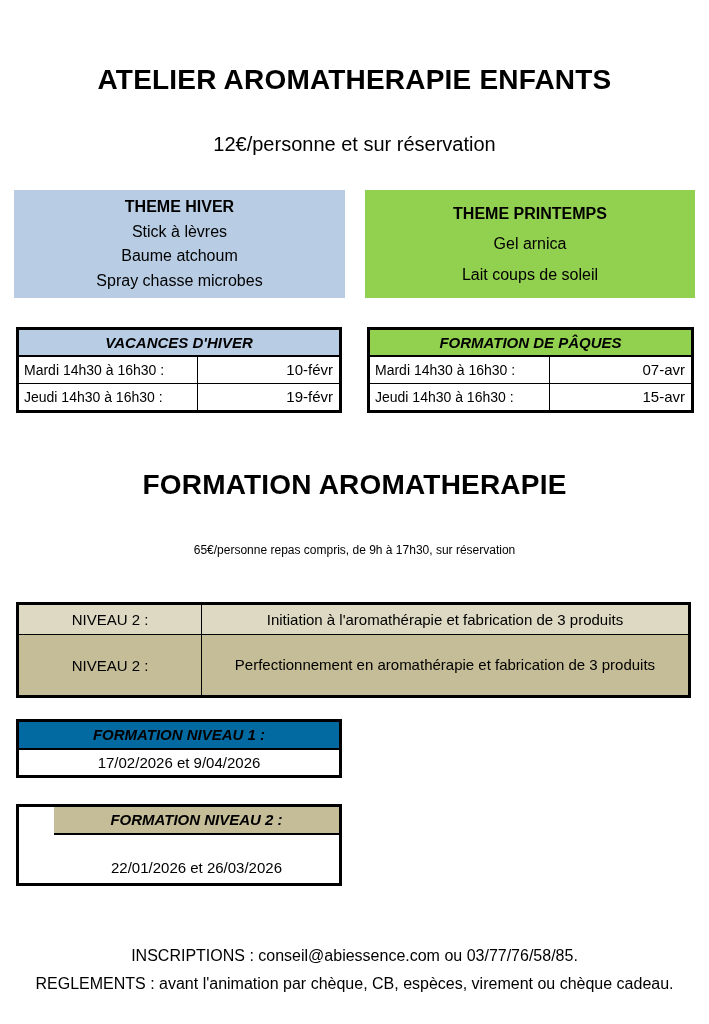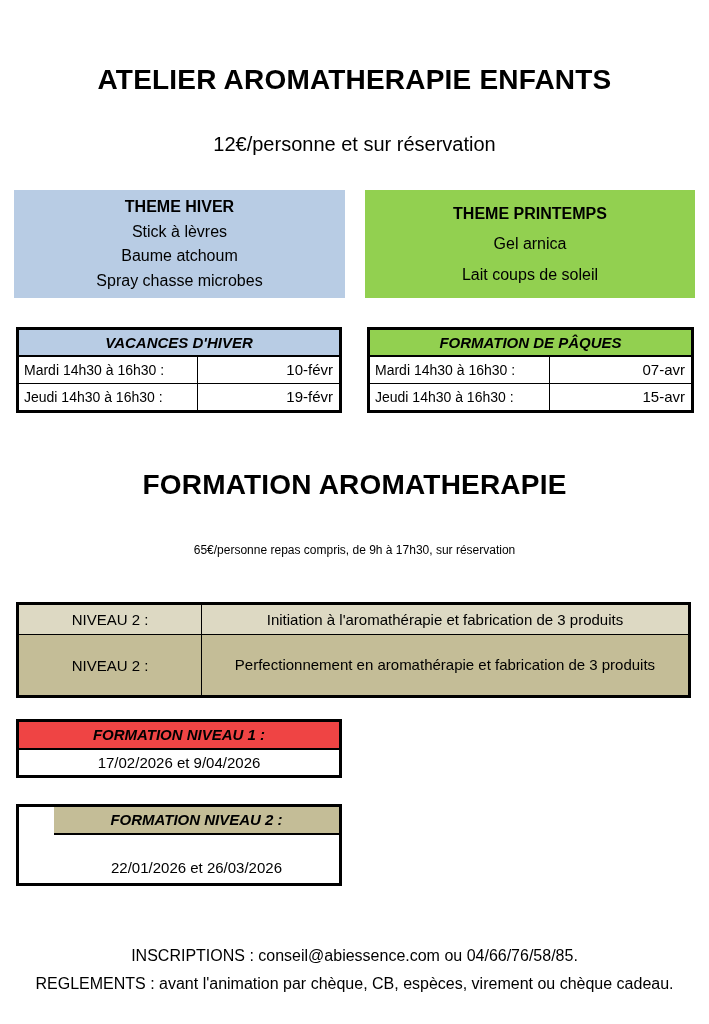--- a/index.html
+++ b/index.html
@@ -150,25 +150,25 @@
       <div class="niveau-label">NIVEAU 2 :</div>
       <div class="niveau-desc">Initiation à l'aromathérapie et fabrication de 3 produits</div>
     </div>
     <div class="niveau-row niveau-row2" style="background-color: rgb(196, 189, 151);">
       <div class="niveau-label">NIVEAU 2 :</div>
       <div class="niveau-desc">Perfectionnement en aromathérapie et fabrication de 3 produits</div>
     </div>
   </div>
 
   <div class="session-box session1">
-    <div class="session-header" style="background-color: #ef4444;">FORMATION NIVEAU 1 :</div>
+    <div class="session-header" style="background-color: #0369a1;">FORMATION NIVEAU 1 :</div>
     <div class="session-body">17/02/2026 et 9/04/2026</div>
   </div>
 
   <div class="session-box session2">
     <div class="session-header" style="background-color: rgb(196, 189, 151);">FORMATION NIVEAU 2 :</div>
     <div class="session-body">22/01/2026 et 26/03/2026</div>
   </div>
 
-  <p class="footer-line1">INSCRIPTIONS : conseil@abiessence.com ou 04/66/76/58/85.</p>
+  <p class="footer-line1">INSCRIPTIONS : conseil@abiessence.com ou 03/77/76/58/85.</p>
   <p class="footer-line2">REGLEMENTS : avant l'animation par chèque, CB, espèces, virement ou chèque cadeau.</p>
 
 </div>
 
 </body></html>

